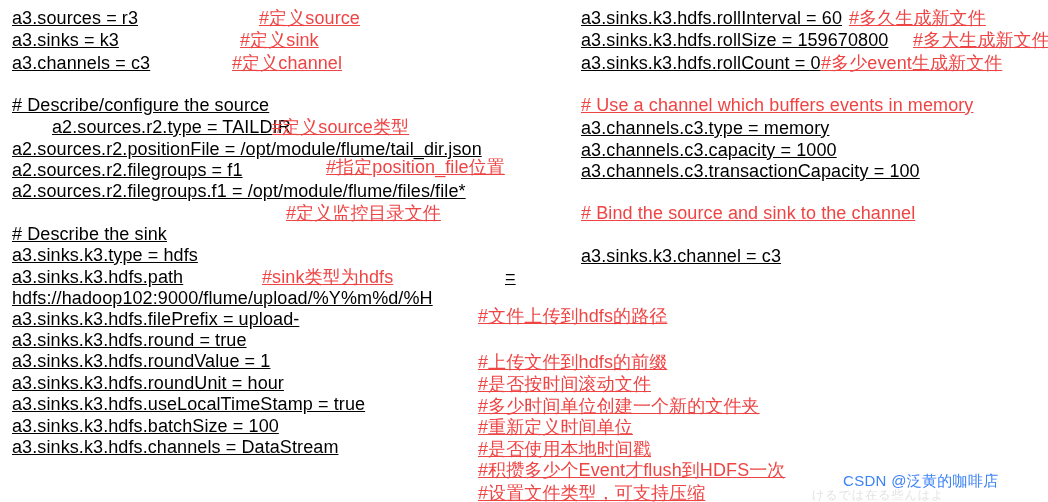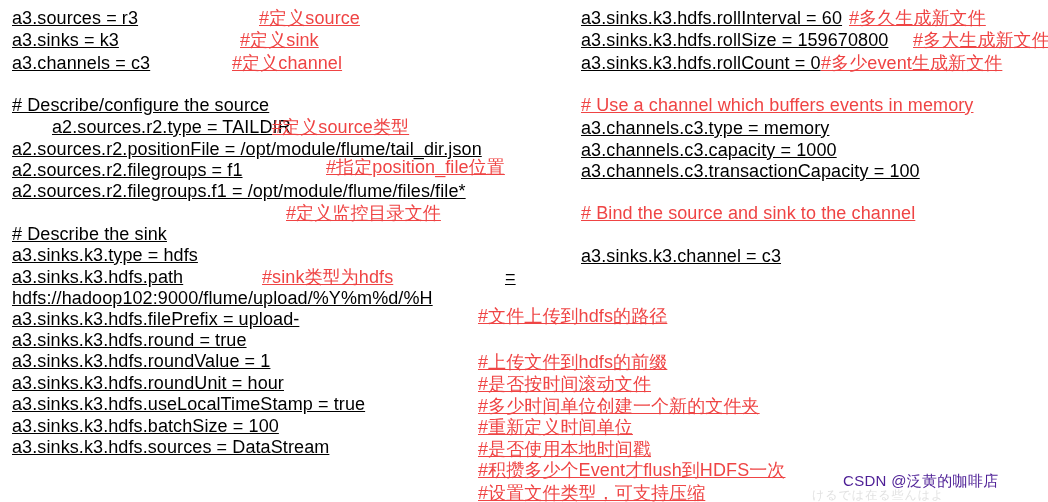--- a/index.html
+++ b/index.html
@@ -27,21 +27,21 @@
   .code {
     color: #000000;
   }
   .cmt {
     color: #ef4444;
   }
   .watermark {
     position: absolute;
     white-space: pre;
     font-size: 15px;
-    color: #4c1d95;
+    color: #3b82f6;
     line-height: 1;
     letter-spacing: 0.3px;
   }
   .ghost {
     position: absolute;
     white-space: pre;
     font-size: 12px;
     color: #e2e2e2;
     line-height: 1;
     letter-spacing: 1px;
@@ -69,21 +69,21 @@
     <div class="ln code" style="left: 12px; top: 246px;">a3.sinks.k3.type = hdfs</div>
     <div class="ln code" style="left: 12px; top: 268px;">a3.sinks.k3.hdfs.path</div>
     <div class="ln cmt" style="left: 262px; top: 268px;">#sink类型为hdfs</div>
     <div class="ln code" style="left: 12px; top: 289px; text-align: right;">hdfs://hadoop102:9000/flume/upload/%Y%m%d/%H</div>
     <div class="ln code" style="left: 12px; top: 310px;">a3.sinks.k3.hdfs.filePrefix = upload-</div>
     <div class="ln code" style="left: 12px; top: 331px;">a3.sinks.k3.hdfs.round = true</div>
     <div class="ln code" style="left: 12px; top: 352px;">a3.sinks.k3.hdfs.roundValue = 1</div>
     <div class="ln code" style="left: 12px; top: 374px;">a3.sinks.k3.hdfs.roundUnit = hour</div>
     <div class="ln code" style="left: 12px; top: 395px;">a3.sinks.k3.hdfs.useLocalTimeStamp = true</div>
     <div class="ln code" style="left: 12px; top: 417px;">a3.sinks.k3.hdfs.batchSize = 100</div>
-    <div class="ln code" style="left: 12px; top: 438px;">a3.sinks.k3.hdfs.sources = DataStream</div>
+    <div class="ln code" style="left: 12px; top: 438px;">a3.sinks.k3.hdfs.channels = DataStream</div>
     <div class="ln code" style="left: 505px; top: 268px;">=</div>
     <div class="ln cmt" style="left: 478px; top: 307px;">#文件上传到hdfs的路径</div>
     <div class="ln cmt" style="left: 478px; top: 353px;">#上传文件到hdfs的前缀</div>
     <div class="ln cmt" style="left: 478px; top: 375px;">#是否按时间滚动文件</div>
     <div class="ln cmt" style="left: 478px; top: 397px;">#多少时间单位创建一个新的文件夹</div>
     <div class="ln cmt" style="left: 478px; top: 418px;">#重新定义时间单位</div>
     <div class="ln cmt" style="left: 478px; top: 440px;">#是否使用本地时间戳</div>
     <div class="ln cmt" style="left: 478px; top: 461px;">#积攒多少个Event才flush到HDFS一次</div>
     <div class="ln cmt" style="left: 478px; top: 484px;">#设置文件类型，可支持压缩</div>
     <div class="ln code" style="left: 581px; top: 9px;">a3.sinks.k3.hdfs.rollInterval = 60</div>

